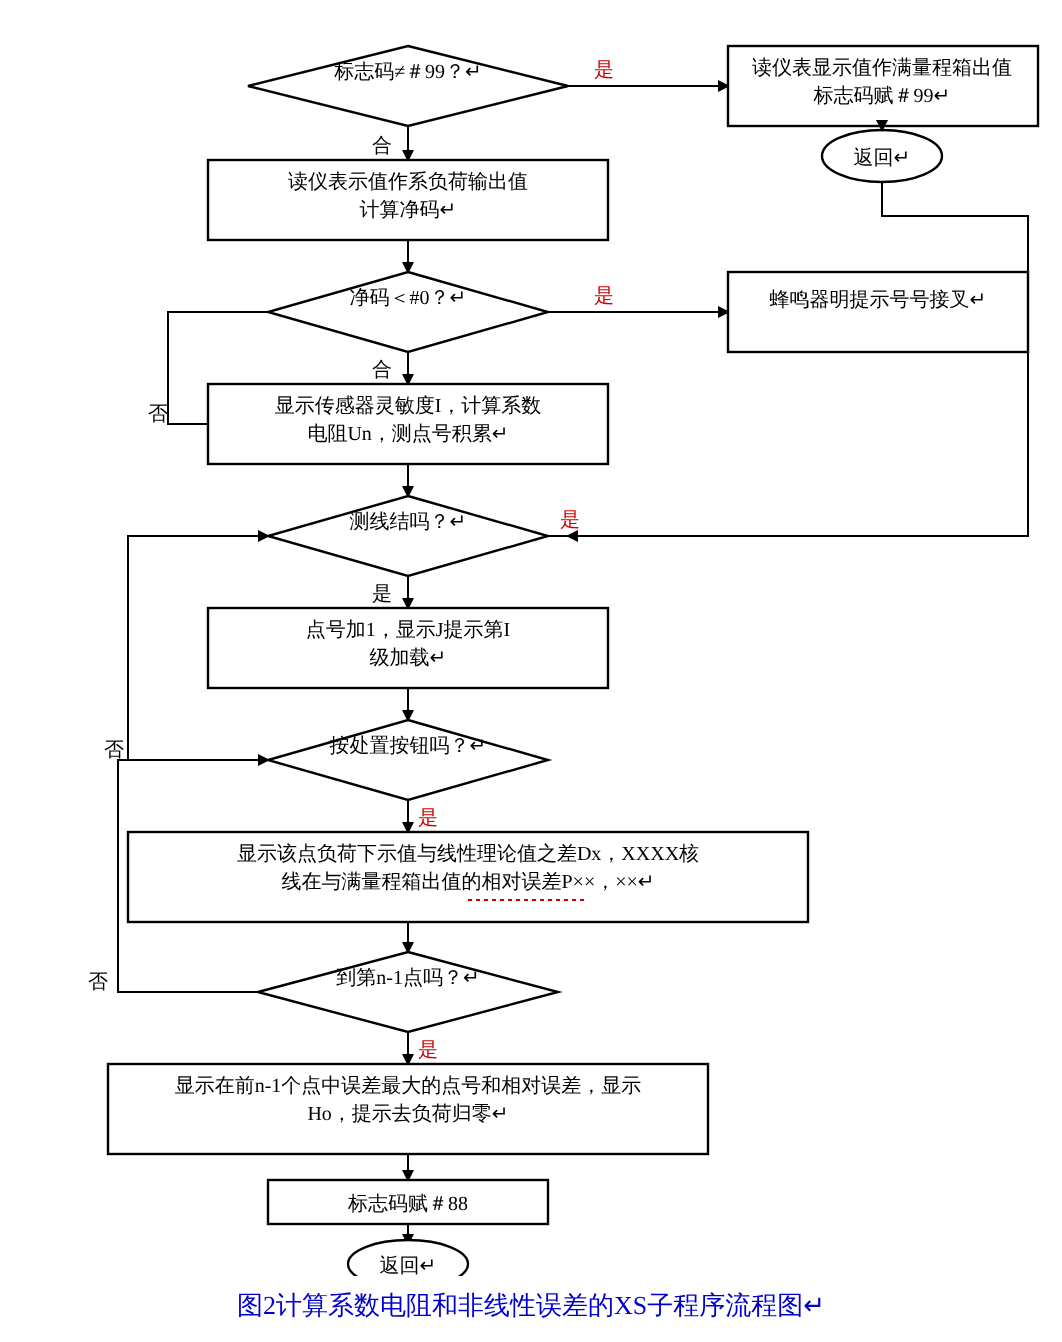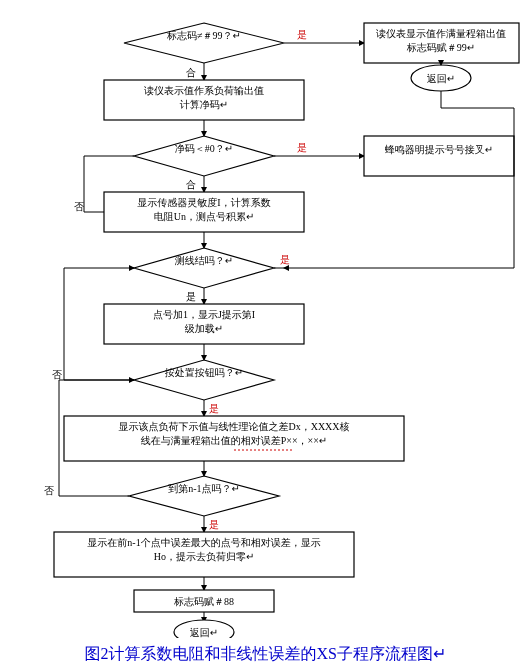--- a/index.html
+++ b/index.html
@@ -14,21 +14,21 @@
     }
 
     .flowchart-container {
       width: 531px;
       padding: 8px 4px 10px 4px;
       position: relative;
     }
 
     .caption {
       text-align: center;
-      font-size: 16px;
+      font-size: 13px;
       color: #0000cc;
       margin-top: 6px;
       padding: 0 10px;
     }
 
     
     svg {
       display: block;
       margin: 0 auto;
     }

